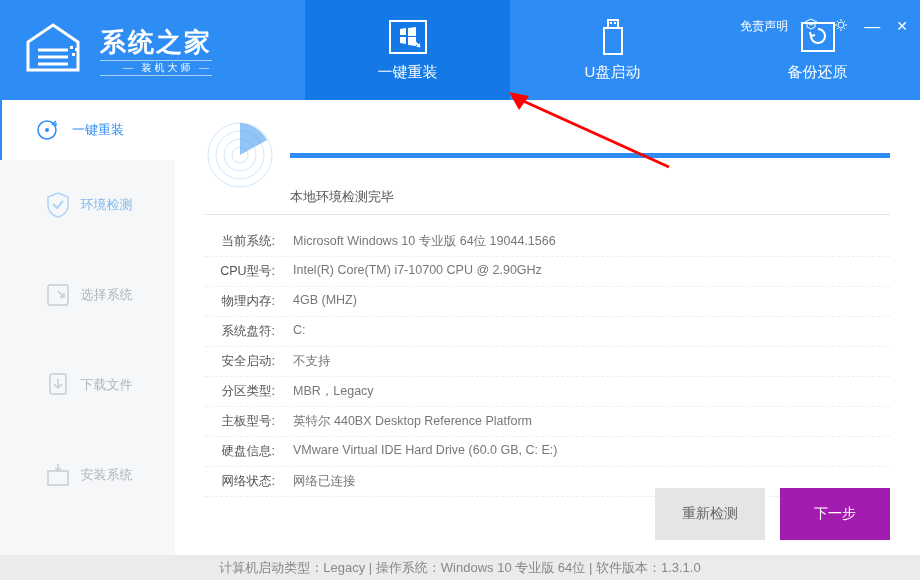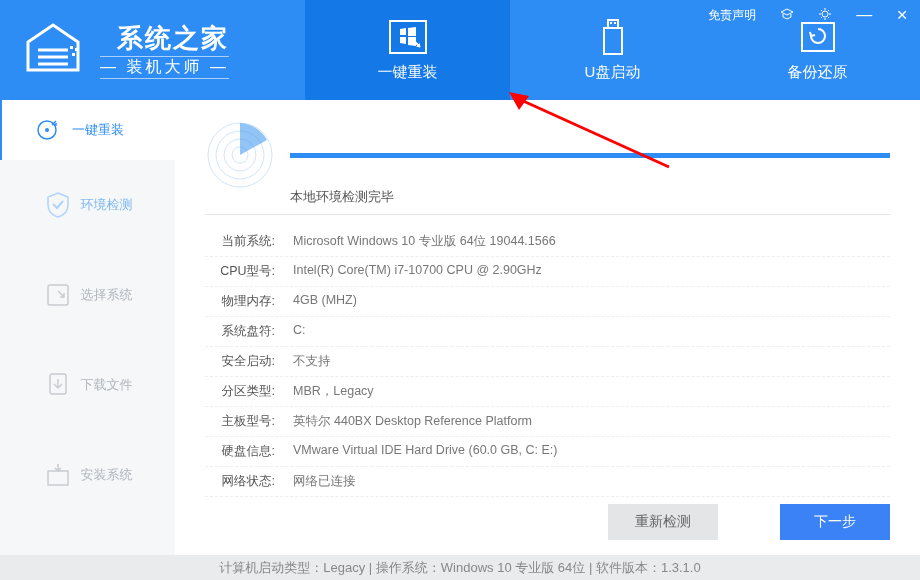--- a/index.html
+++ b/index.html
@@ -3,29 +3,29 @@
 <meta charset="utf-8">
 <style>
 * { margin: 0; padding: 0; box-sizing: border-box; font-family: "Microsoft YaHei", sans-serif; }
 body { width: 920px; height: 580px; background: #fff; overflow: hidden; position: relative; }
 
 .header { height: 100px; background: #2e8df5; display: flex; position: relative; }
 .logo-area { width: 305px; display: flex; align-items: center; padding-left: 18px; text-align: right; }
 .logo-icon { width: 70px; height: 60px; position: relative; }
 .logo-text { margin-left: 12px; color: #fff; }
 .logo-title { font-size: 26px; font-weight: bold; letter-spacing: 2px; }
-.logo-sub { font-size: 16px; letter-spacing: 3px; border-top: 1px solid rgba(255,255,255,0.6); border-bottom: 1px solid rgba(255,255,255,0.6); }
+.logo-sub { font-size: 10px; letter-spacing: 3px; border-top: 1px solid rgba(255,255,255,0.6); border-bottom: 1px solid rgba(255,255,255,0.6); font-family: Liberation Serif, serif; }
 
 .top-tabs { flex: 1; display: flex; }
 .top-tab { flex: 1; display: flex; flex-direction: column; align-items: center; justify-content: center; color: #fff; cursor: pointer; gap: 8px; }
 .top-tab.active { background: #1478e6; }
 .top-tab-icon { width: 40px; height: 36px; display: flex; align-items: center; justify-content: center; }
 .top-tab-label { font-size: 15px; }
 
-.titlebar { position: absolute; top: 6px; right: 12px; display: flex; align-items: center; gap: 24px; color: #fff; font-size: 12px; }
+.titlebar { position: absolute; top: 18px; right: 12px; display: flex; gap: 16px; color: #fff; font-size: 12px; }
 .titlebar > * { cursor: pointer; }
 
 .body { display: flex; height: 455px; }
 .sidebar { width: 175px; background: #f5f7f9; padding-top: 0; }
 .side-item { height: 90px; display: flex; align-items: center; justify-content: center; gap: 8px; color: #b0b6bc; cursor: pointer; }
 .side-item.active { background: #fff; color: #2e8df5; border-left: 2px solid #2e8df5; height: 60px; flex-direction: row; gap: 10px; justify-content: flex-start; padding-left: 30px; }
 .side-icon { width: 30px; height: 30px; display: flex; align-items: center; justify-content: center; }
 .side-label { font-size: 13px; }
 
 .main { flex: 1; padding: 20px 30px 15px 30px; position: relative; }
@@ -33,23 +33,23 @@
 .radar { width: 70px; height: 70px; }
 .progress-bar { flex: 1; height: 5px; background: #2e8df5; }
 .progress-text { margin-left: 85px; font-size: 13px; color: #555; margin-top: -2px; margin-bottom: 8px; }
 .divider { border: none; border-top: 1px solid #e5e5e5; margin: 8px 0 12px 0; }
 
 .info-row { display: flex; font-size: 12.5px; color: #666; padding: 6px 0; border-bottom: 1px dashed #eee; }
 .info-label { width: 70px; text-align: right; margin-right: 18px; color: #555; }
 .info-value { flex: 1; color: #777; }
 
 .btn-row { position: absolute; right: 30px; bottom: 15px; display: flex; gap: 15px; }
-.btn { width: 110px; height: 36px; border: none; font-size: 14px; cursor: pointer; }
+.btn { width: 110px; height: 52px; border: none; font-size: 14px; cursor: pointer; }
 .btn-gray { background: #e3e5e7; color: #666; }
-.btn-blue { background: #3b82f6; color: #fff; margin-left: 47px; }
+.btn-blue { background: #a21caf; color: #fff; }
 
 .footer { height: 25px; background: #e9ebed; font-size: 13px; color: #888; display: flex; align-items: center; justify-content: center; }
 
 .arrow { position: absolute; top: 92px; left: 509px; width: 165px; height: 80px; pointer-events: none; z-index: 10; }
 </style>
 </head>
 <body>
 
 <div class="header">
   <div class="logo-area">

